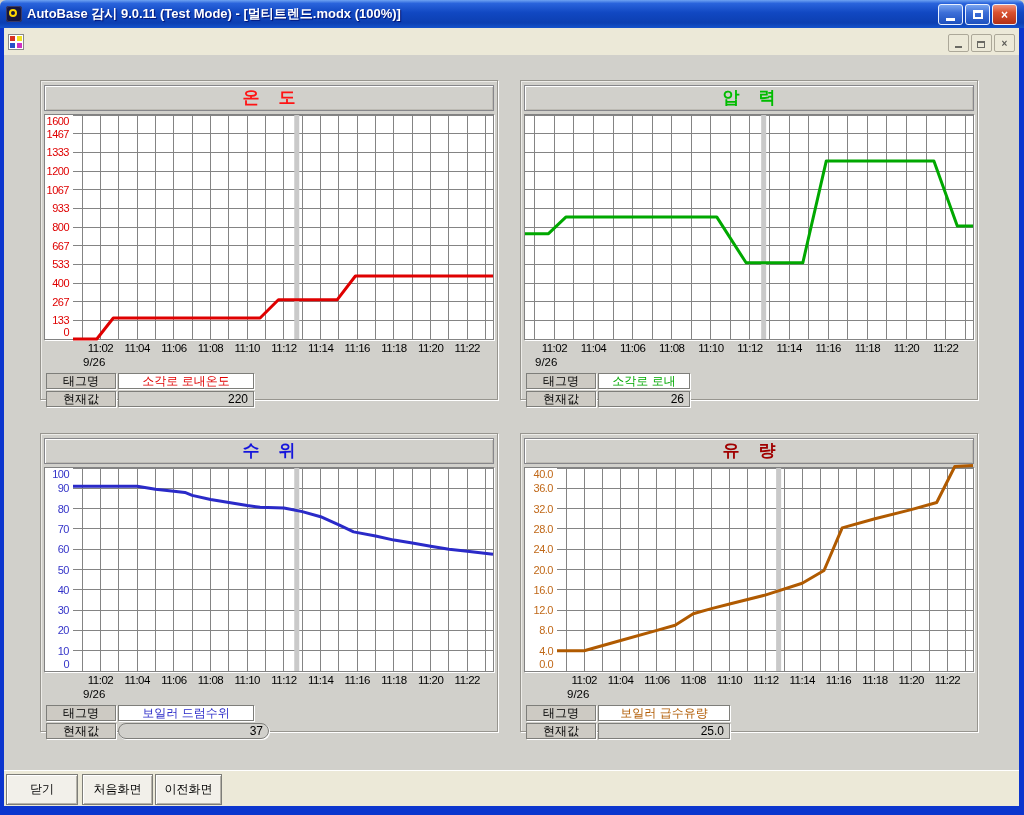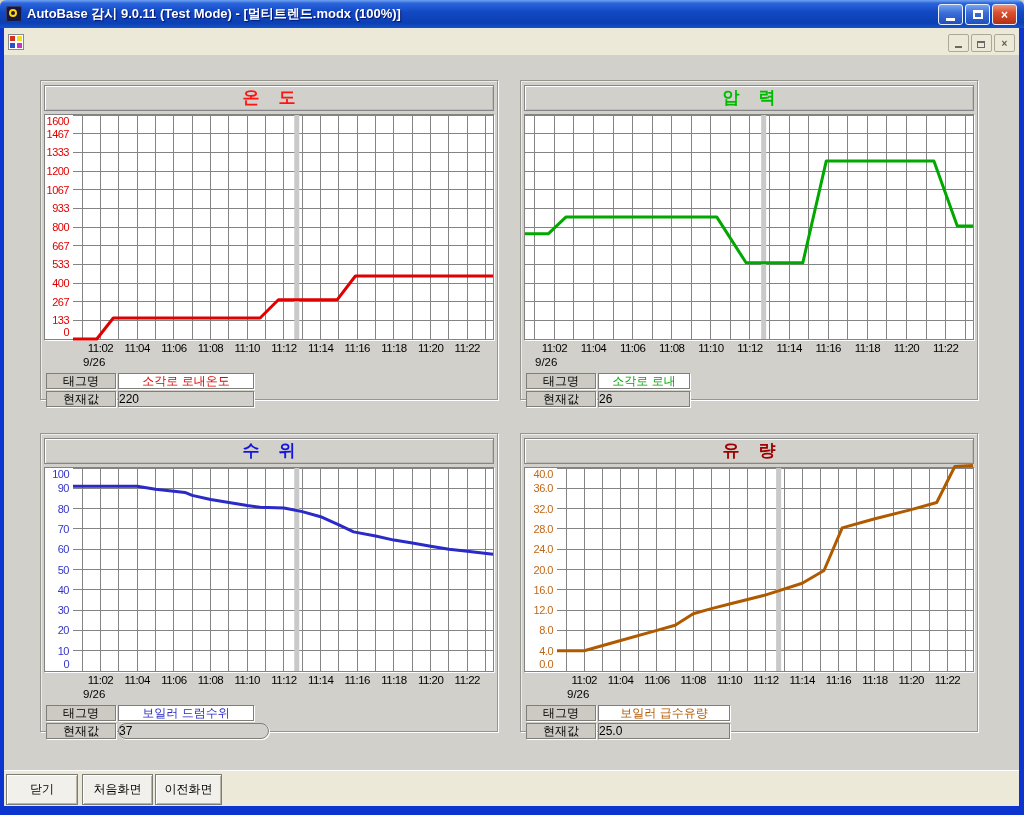--- a/index.html
+++ b/index.html
@@ -60,21 +60,21 @@
   .ylab{position:absolute;font-size:11px;line-height:12px;text-align:right;letter-spacing:-0.5px}
   .xrow{position:relative;height:13px;margin:2px 4px 0 4px;font-size:11.5px;letter-spacing:-0.5px}
   .xrow span{position:absolute;top:0;transform:translateX(-50%);white-space:nowrap}
   .qdate{height:12px;font-size:11.5px;margin-top:1px}
   .tagtable{margin:5px 0 0 5px}
   .trow{display:flex;margin-bottom:2px}
   .tcell{height:16px;line-height:15px;font-size:12px;border:1px solid #7e7e7a;
     box-shadow:1px 1px 0 #FFF;box-sizing:border-box}
   .tlabel{width:70px;text-align:center;background:#CDCAC3;margin-right:2px}
   .tname{text-align:center;background:#fff;overflow:hidden;white-space:nowrap}
-  .tval{text-align:left;padding-right:17px;background:#D1D0CB}
+  .tval{text-align:right;padding-right:5px;background:#D1D0CB}
 </style>
 </head>
 <body>
 
 <div id="titlebar">
   <div id="app-icon">
       <i></i>
     </div>
   <div id="win-title">AutoBase 감시 9.0.11 (Test Mode) - [멀티트렌드.modx (100%)]</div>
   <div id="winbtns">

